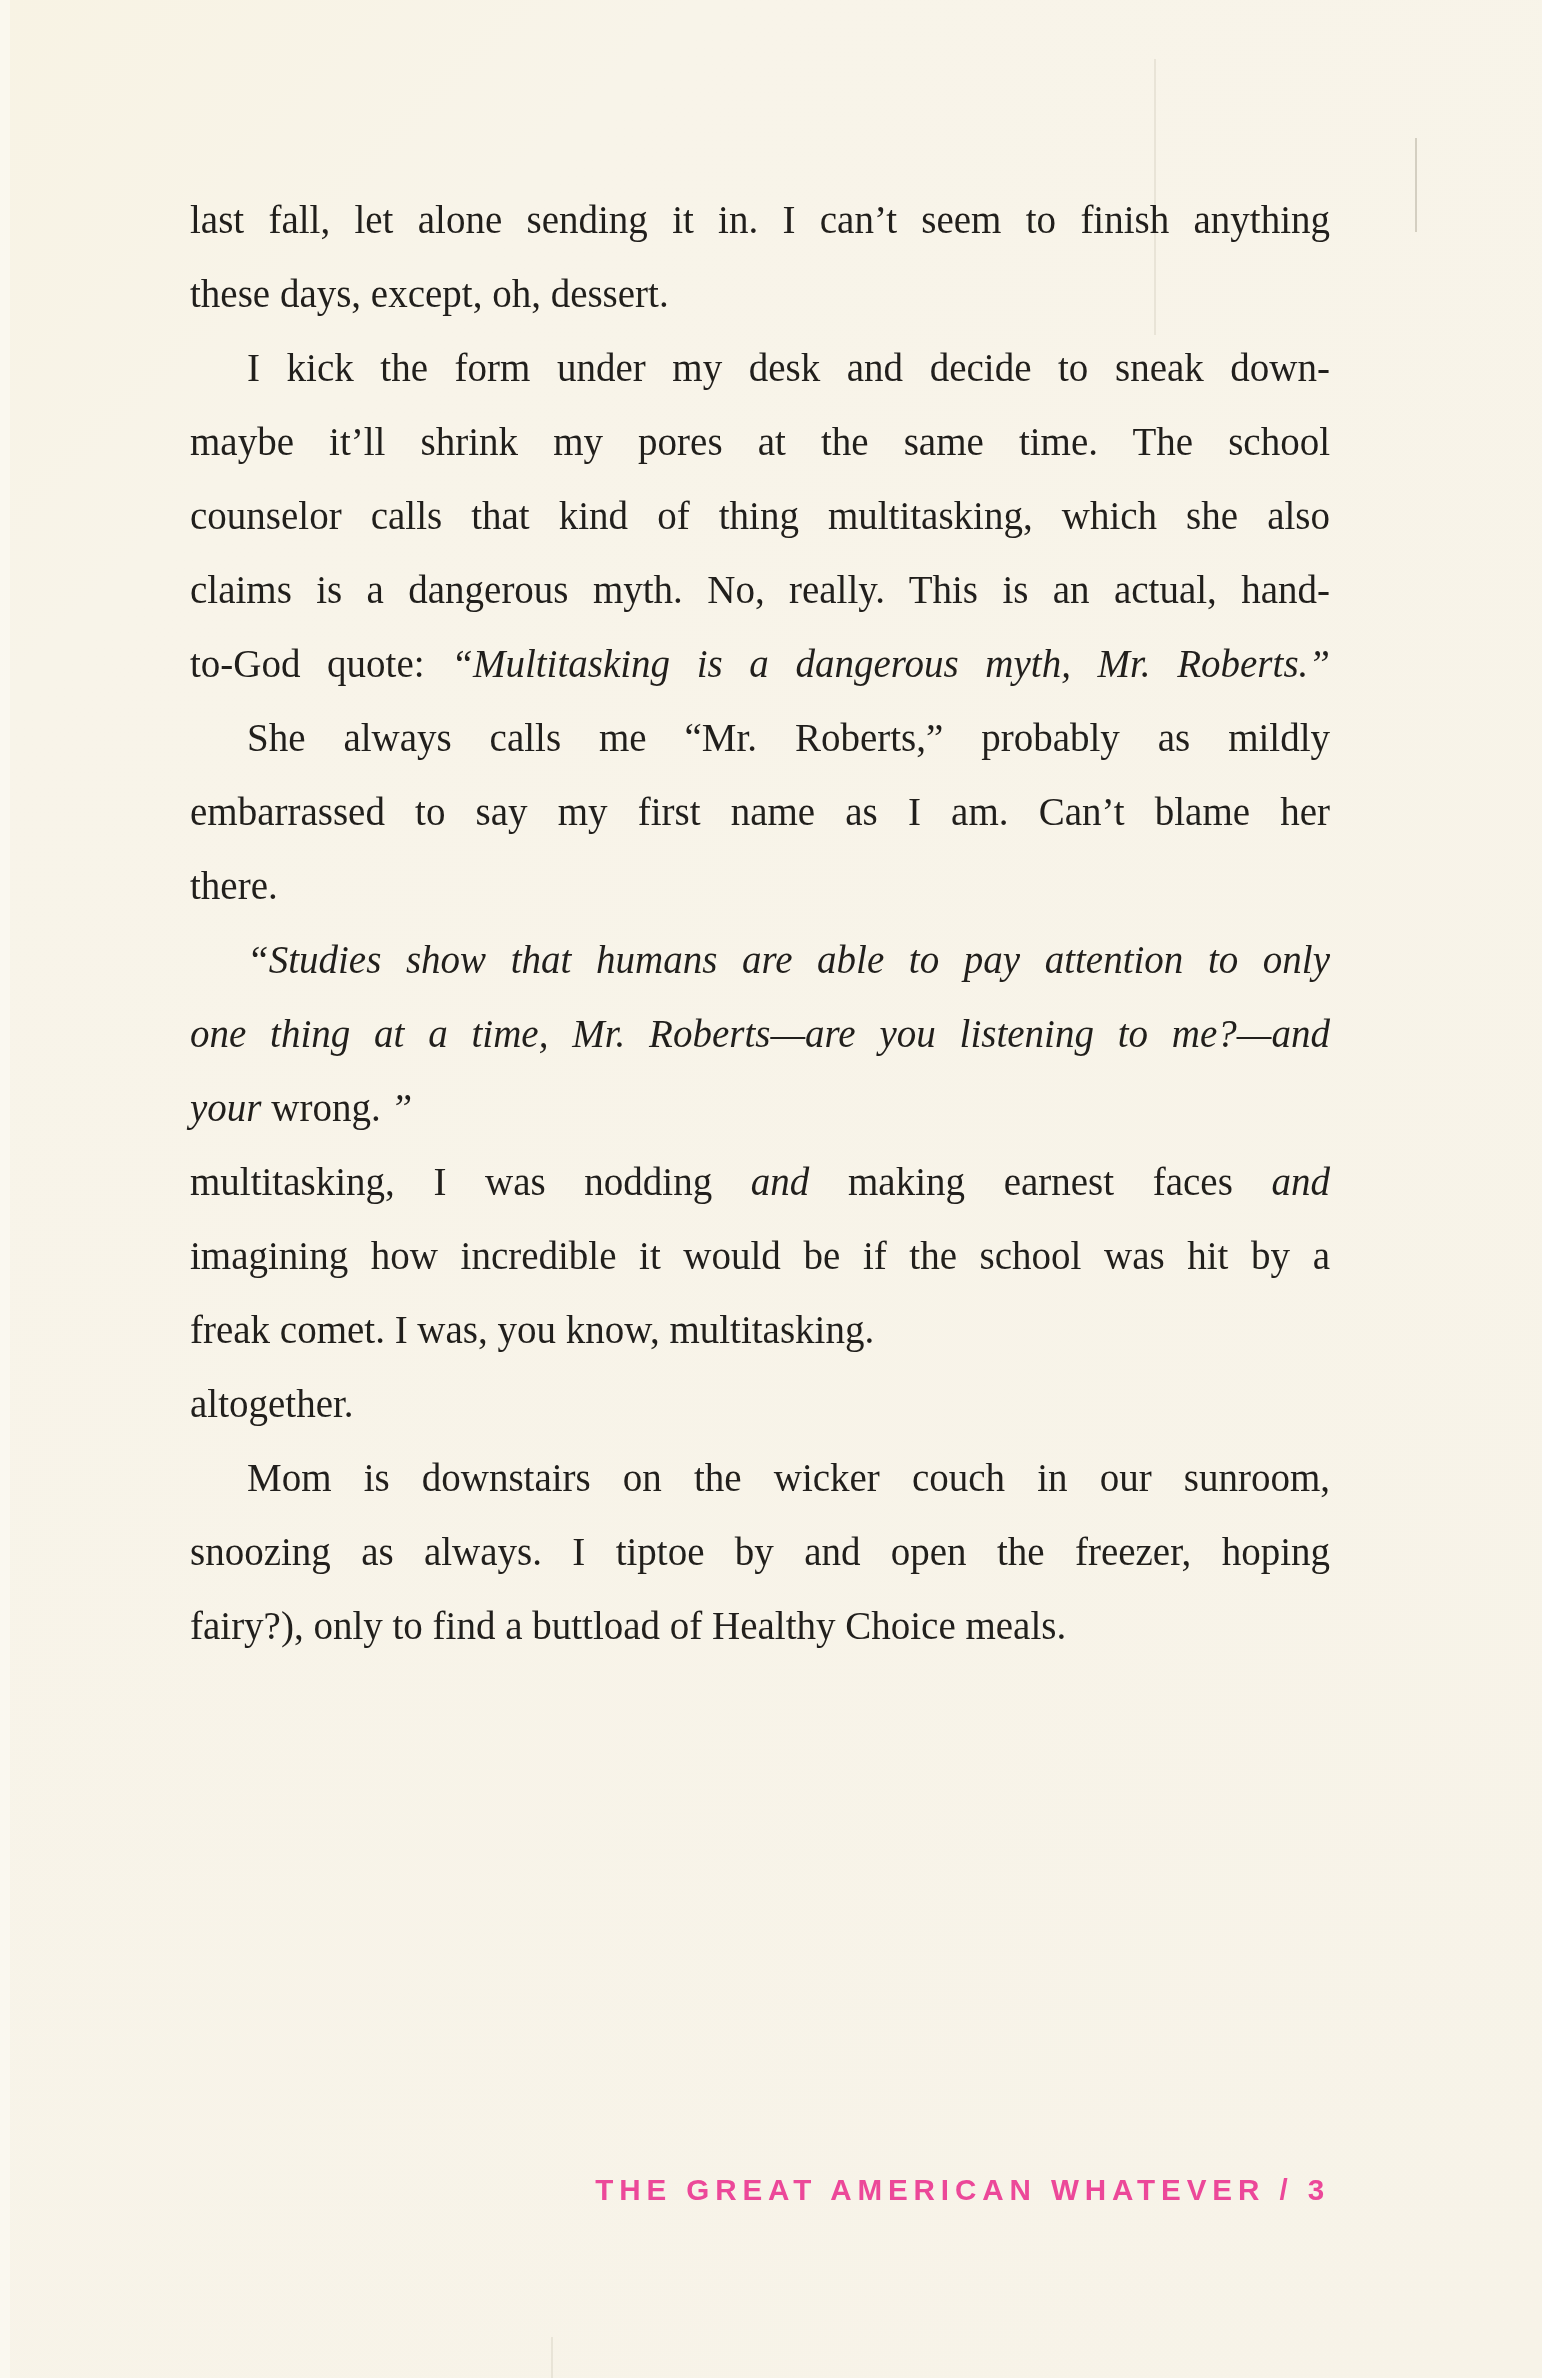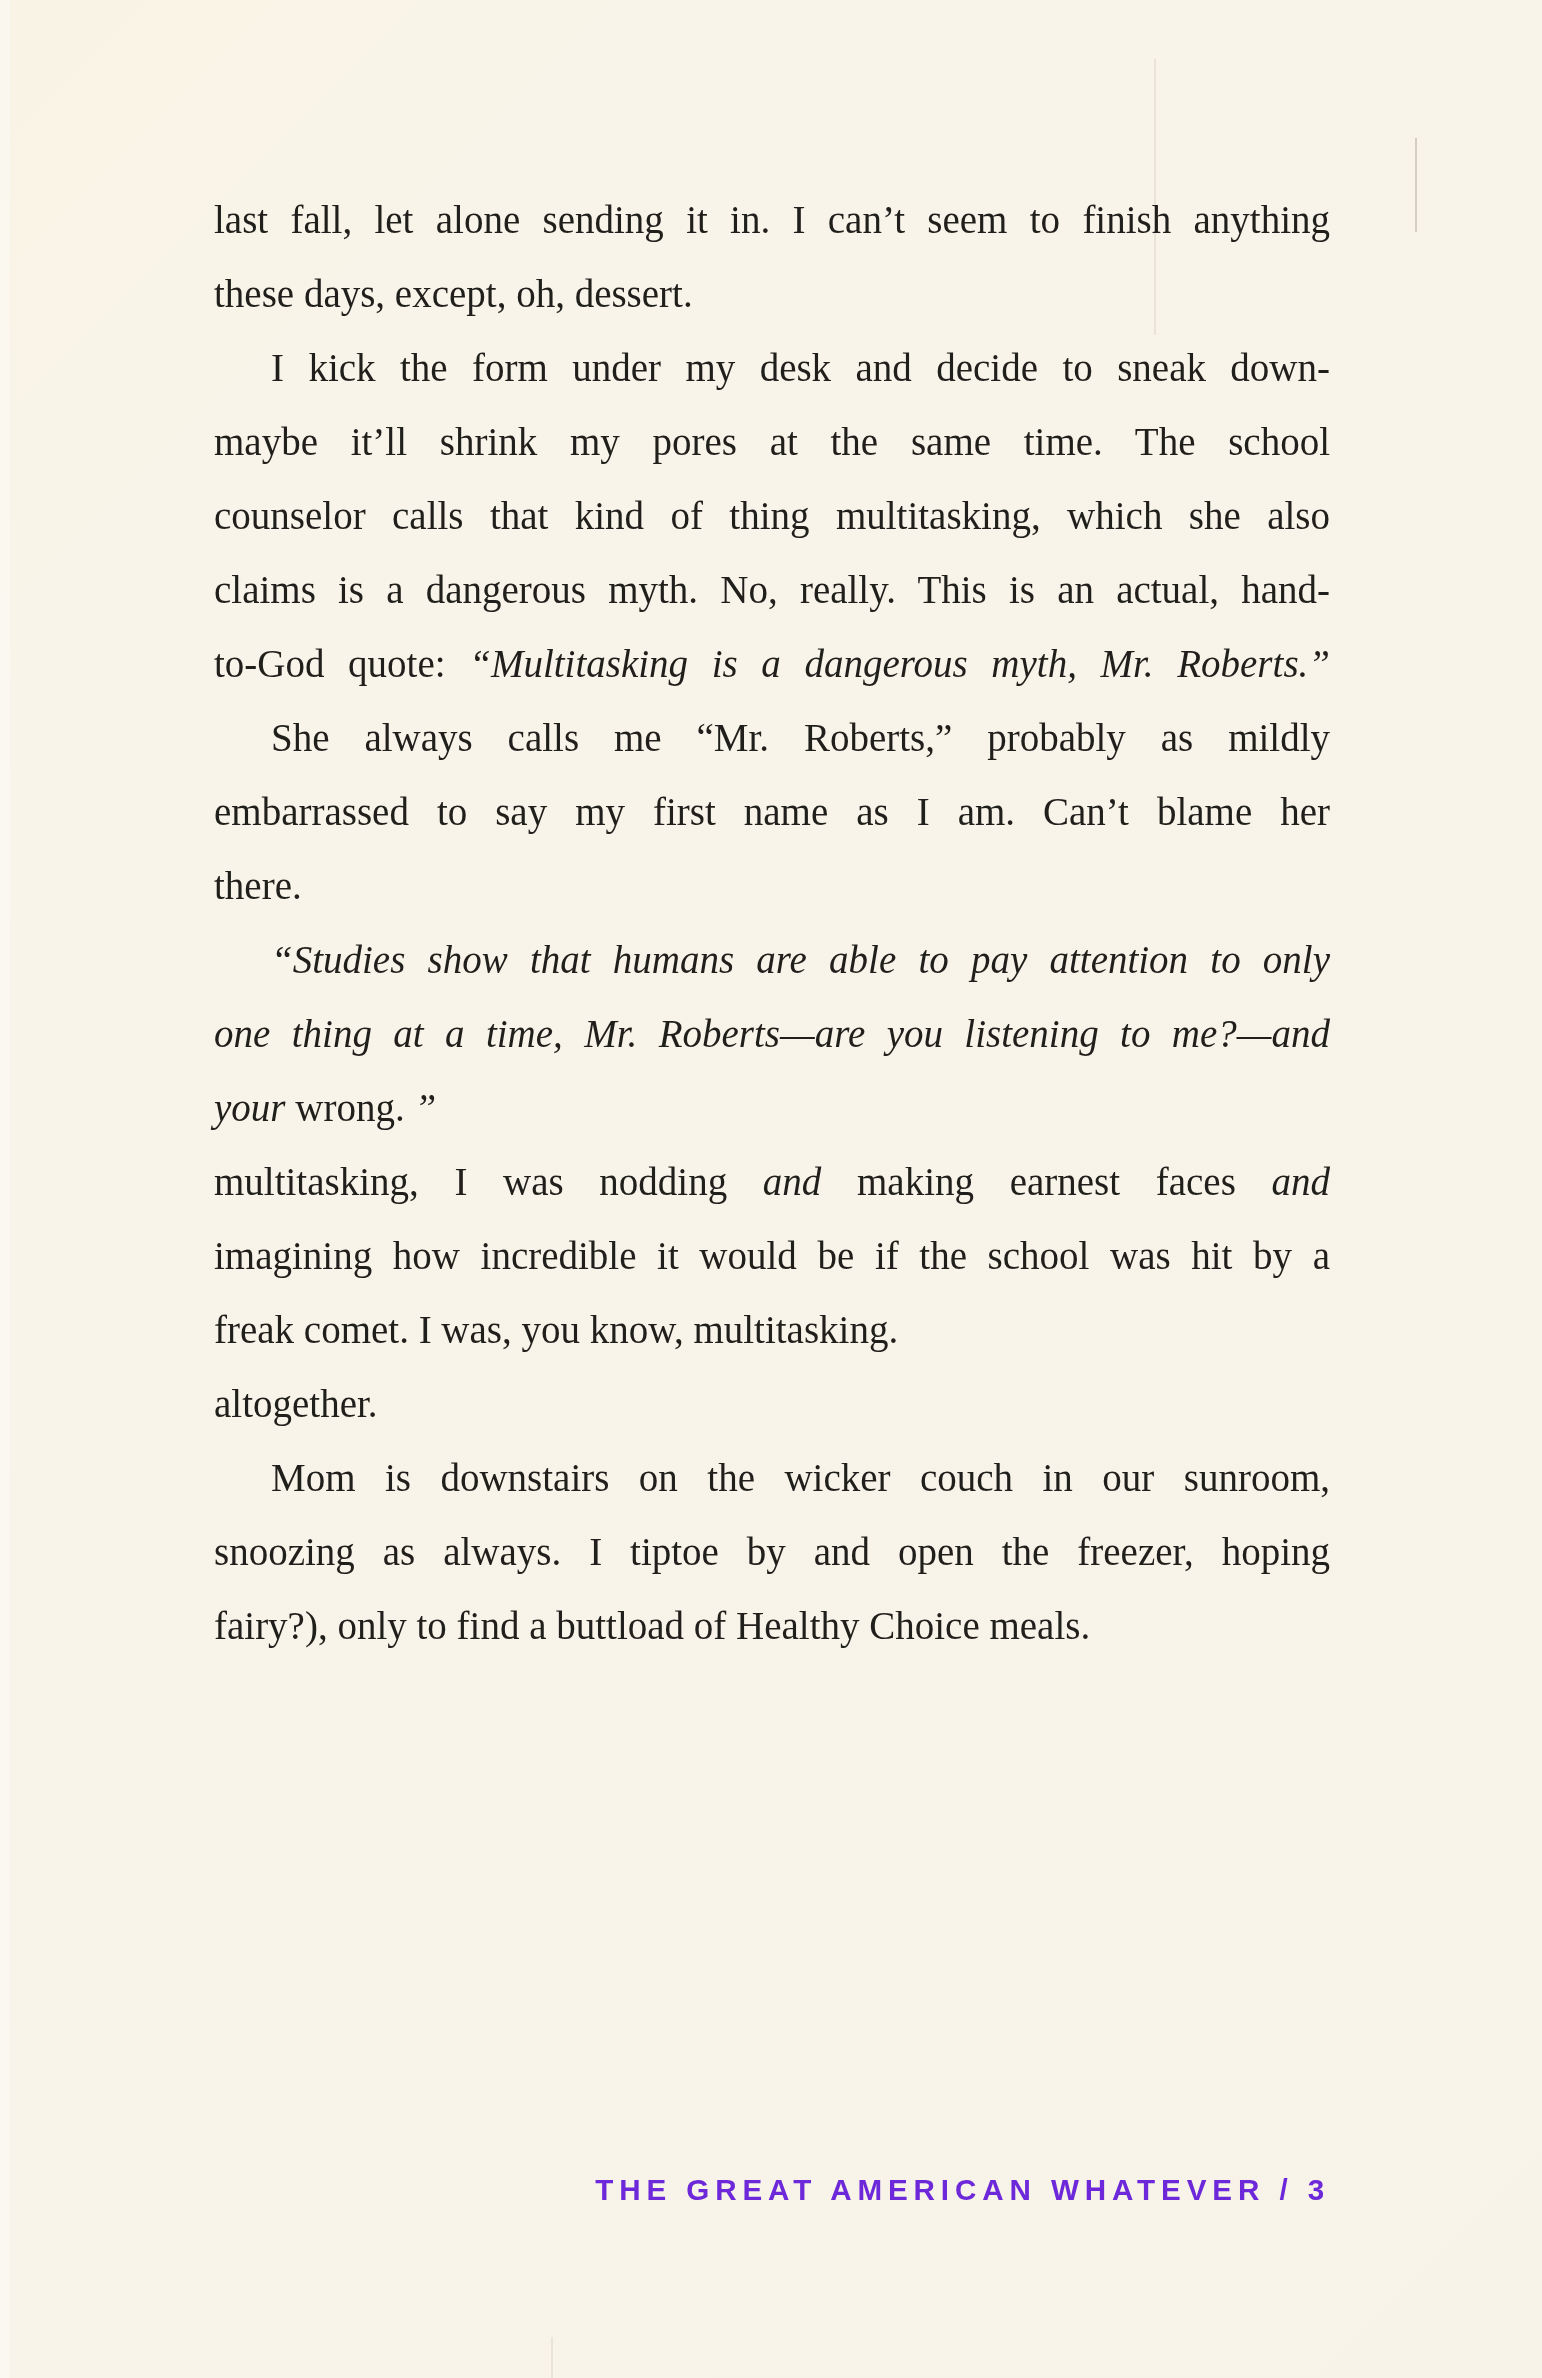--- a/index.html
+++ b/index.html
@@ -23,39 +23,39 @@
   }
   .page-text {
     position: absolute;
     left: 190px;
     top: 183px;
     width: 1140px;
     font-size: 39px;
     line-height: 74px;
     color: #211f1c;
   }
-  .line { text-align: left; margin-left: 24px; }
+  .line { text-align: left; }
   .line.justify {
     text-align: justify;
     text-align-last: justify;
     -moz-text-align-last: justify;
   }
   .line.indent { text-indent: 57px; }
   .italic { font-style: italic; }
   .footer {
     position: absolute;
     left: 190px;
     top: 2173px;
     width: 1140px;
     text-align: right;
     font-family: "Liberation Sans", sans-serif;
     font-weight: 700;
     font-size: 29.6px;
     letter-spacing: 5.9px;
-    color: #6d28d9;
+    color: #ec4899;
   }
   .artifact { position: absolute; }
   .artifact-crease {
     left: 1154px; top: 59px; width: 2px; height: 276px;
     background: #ddd7c9; opacity: .55;
   }
   .artifact-scratch {
     left: 1415px; top: 138px; width: 2px; height: 94px;
     background: #bcb5a6; opacity: .6;
   }

